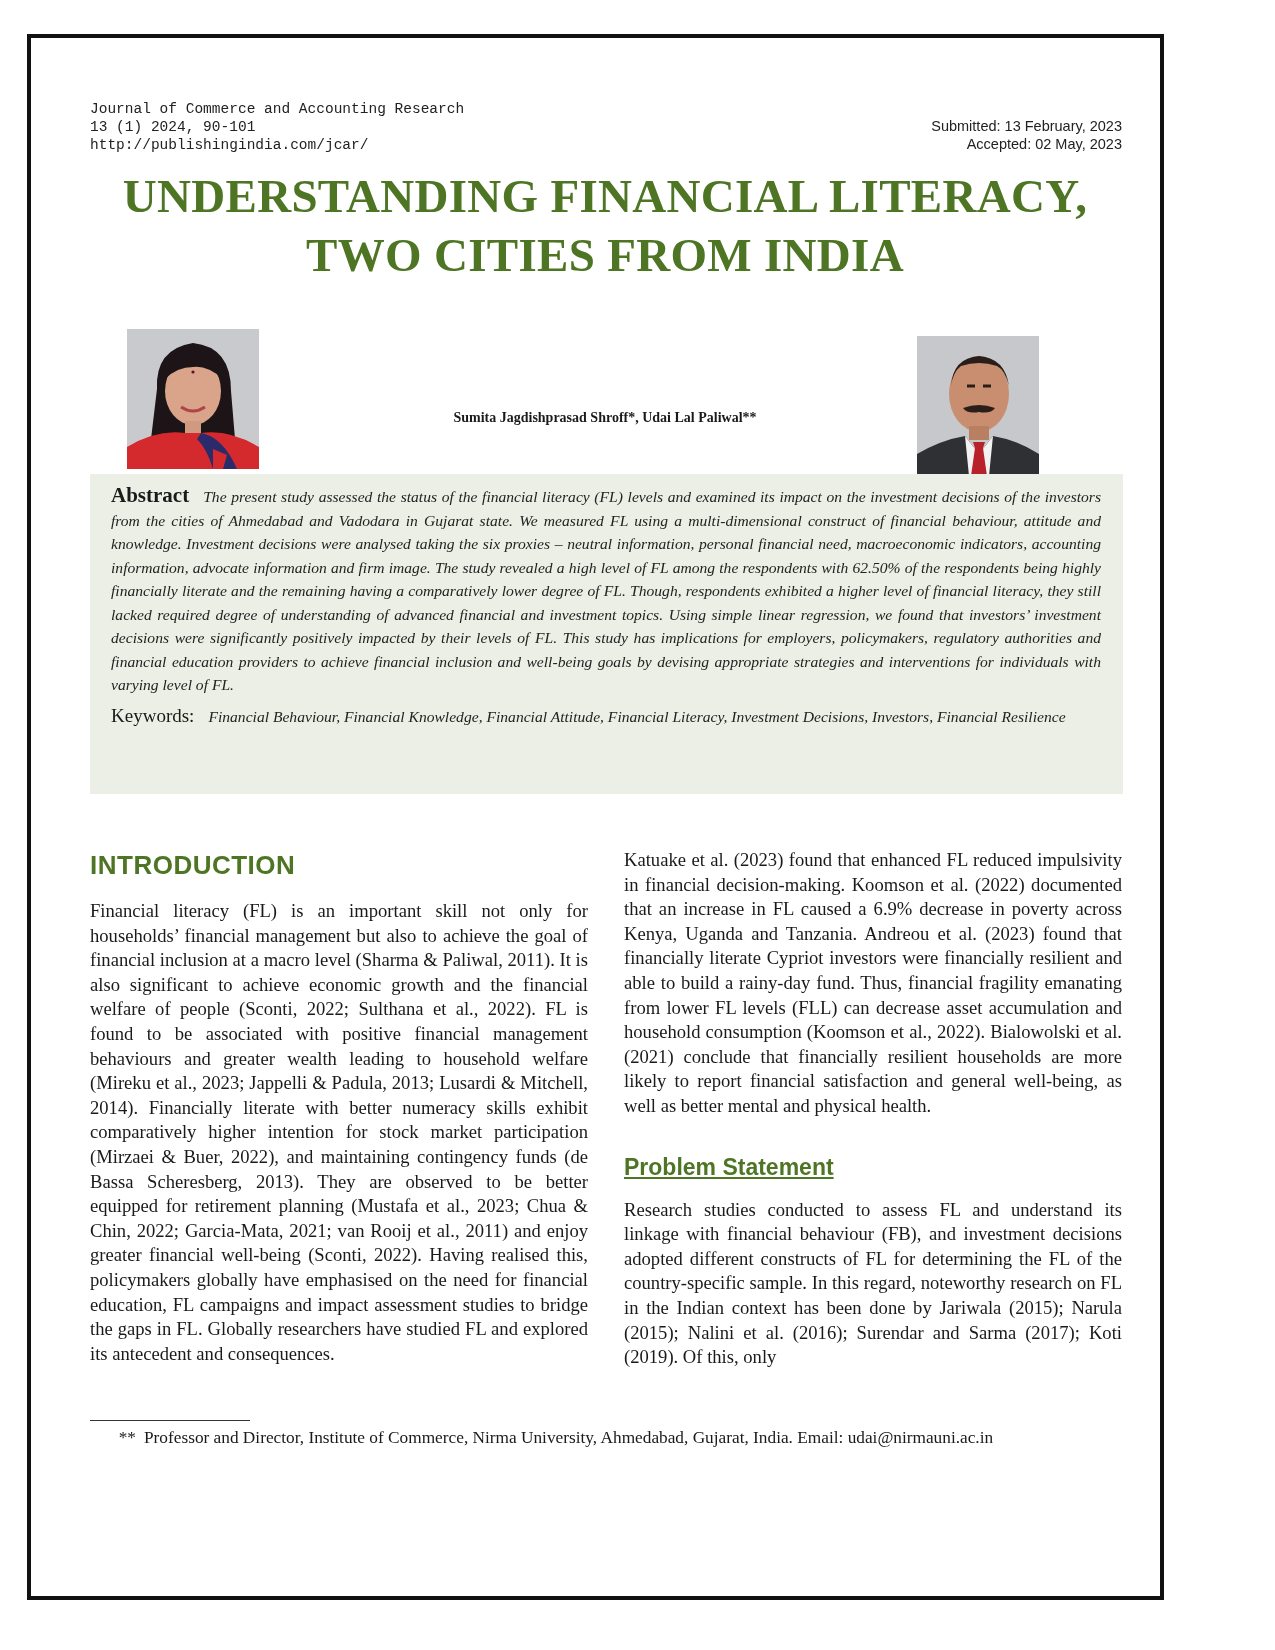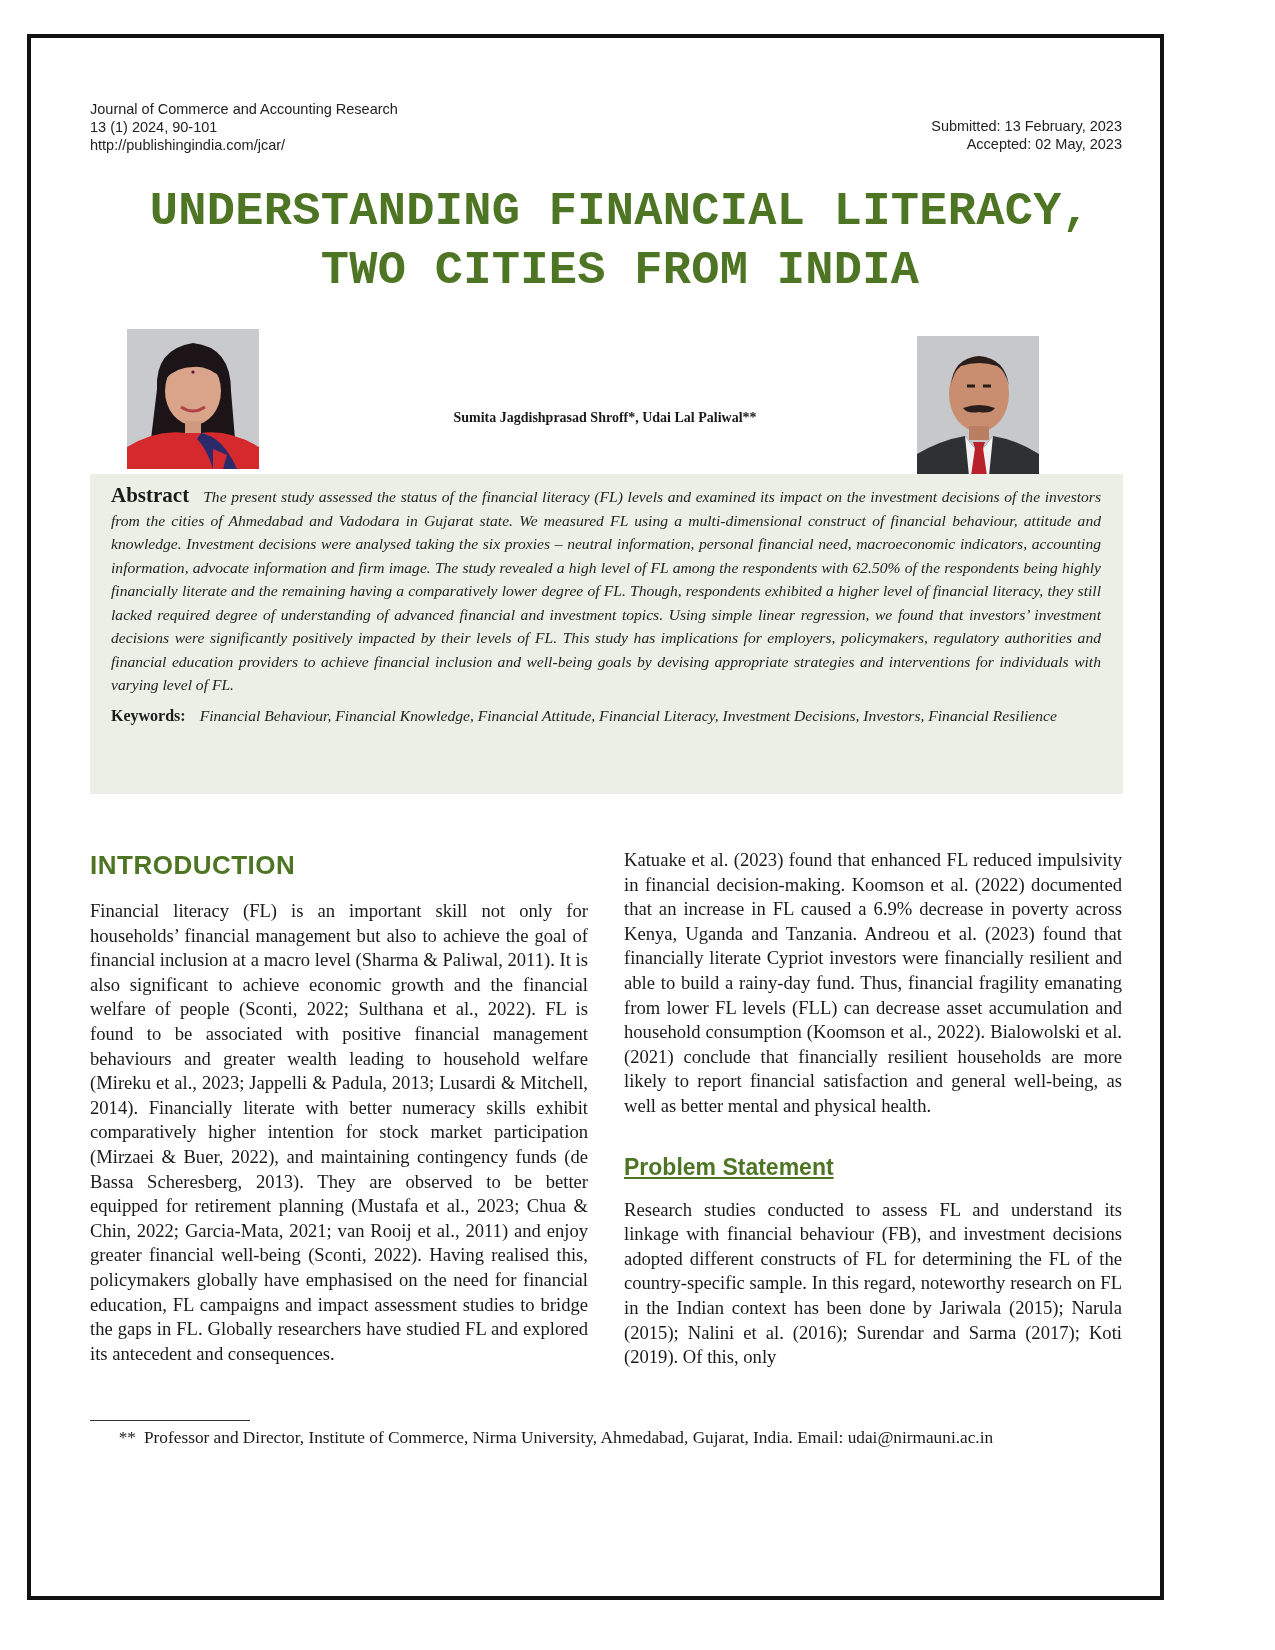--- a/index.html
+++ b/index.html
@@ -1,29 +1,29 @@
 <!DOCTYPE html>
 <html><head>
 <meta charset="utf-8">
 <style>
   html, body { margin: 0; padding: 0; background: #ffffff; }
   body { width: 1275px; height: 1650px; position: relative; overflow: hidden; font-family: "Liberation Serif", serif; color: #1a1a1a; }
   .page-border { position: absolute; left: 27px; top: 34px; width: 1137px; height: 1566px; border: 4px solid #111; border-left-width: 4px; box-sizing: border-box; }
-  .journal-info { position: absolute; left: 90px; top: 100px; font-family: Liberation Sans, sans-serif; font-size: 14.5px; line-height: 18px; color: #222; }
+  .journal-info { position: absolute; left: 90px; top: 100px; font-family: Liberation Mono, monospace; font-size: 14.5px; line-height: 18px; color: #222; }
   .dates { position: absolute; right: 153px; top: 117px; text-align: right; font-family: "Liberation Sans", sans-serif; font-size: 14.5px; line-height: 18px; color: #222; }
-  .title { position: absolute; left: 90px; width: 1030px; top: 167px; text-align: center; font-family: Liberation Mono, monospace; font-weight: bold; font-size: 47px; line-height: 59px; color: #4e7524; letter-spacing: 0.3px; margin: 15px; }
+  .title { position: absolute; left: 90px; width: 1030px; top: 167px; text-align: center; font-family: Liberation Serif, serif; font-weight: bold; font-size: 47px; line-height: 59px; color: #4e7524; letter-spacing: 0.3px; margin: 0; }
   .photo { position: absolute; overflow: hidden; }
   .photo-1 { left: 127px; top: 329px; width: 132px; height: 140px; background: #c9cbcf; }
   .photo-2 { left: 917px; top: 336px; width: 122px; height: 140px; background: #c7c9cc; border-bottom: 2px solid #1f3f6b; box-sizing: border-box; }
   .authors { position: absolute; left: 0; width: 1210px; top: 410px; text-align: center; font-family: "Liberation Serif", serif; font-weight: bold; font-size: 14px; color: #1a1a1a; }
   .abstract-box { position: absolute; left: 90px; top: 474px; width: 1033px; height: 320px; background: #ecefe5; box-sizing: border-box; padding: 10px 22px 8px 21px; }
   .abstract-text { font-style: italic; font-size: 15.6px; line-height: 23.5px; text-align: justify; color: #222; margin: 0; }
   .abstract-label { font-style: normal; font-weight: bold; font-size: 21px; color: #1a1a1a; margin-right: 14px; }
   .keywords { margin: 8px 0 0 0; font-style: italic; font-size: 15.6px; line-height: 22px; text-align: justify; color: #222; }
-  .keywords-label { font-style: normal; font-weight: bold; font-size: 16px; color: #1a1a1a; margin-right: 14px; }
+  .keywords-label { font-style: normal; font-weight: normal; font-size: 19px; color: #1a1a1a; margin-right: 14px; }
   .col { position: absolute; top: 848px; width: 498px; font-size: 18.6px; line-height: 24.6px; text-align: justify; color: #1a1a1a; }
   .col-left { left: 90px; }
   .col-right { left: 624px; }
   .col p { margin: 0; }
   .h-intro { font-family: "Liberation Sans", sans-serif; font-weight: bold; font-size: 26px; color: #4e7524; margin: 0 0 17px 0; letter-spacing: 0.5px; line-height: 34px; }
   .h-problem { font-family: "Liberation Sans", sans-serif; font-weight: bold; font-size: 23px; color: #4e7524; margin: 33px 0 16px 0; line-height: 30px; text-decoration: underline; }
   .footnote-rule { position: absolute; left: 90px; top: 1420px; width: 160px; border-top: 1px solid #333; }
   .footnotes { position: absolute; left: 100px; top: 1426px; width: 1030px; font-size: 17.3px; line-height: 23px; color: #1a1a1a; }
   .fn { white-space: nowrap; }
   .fn-mark { display: inline-block; width: 36px; text-align: right; margin-right: 8px; }

